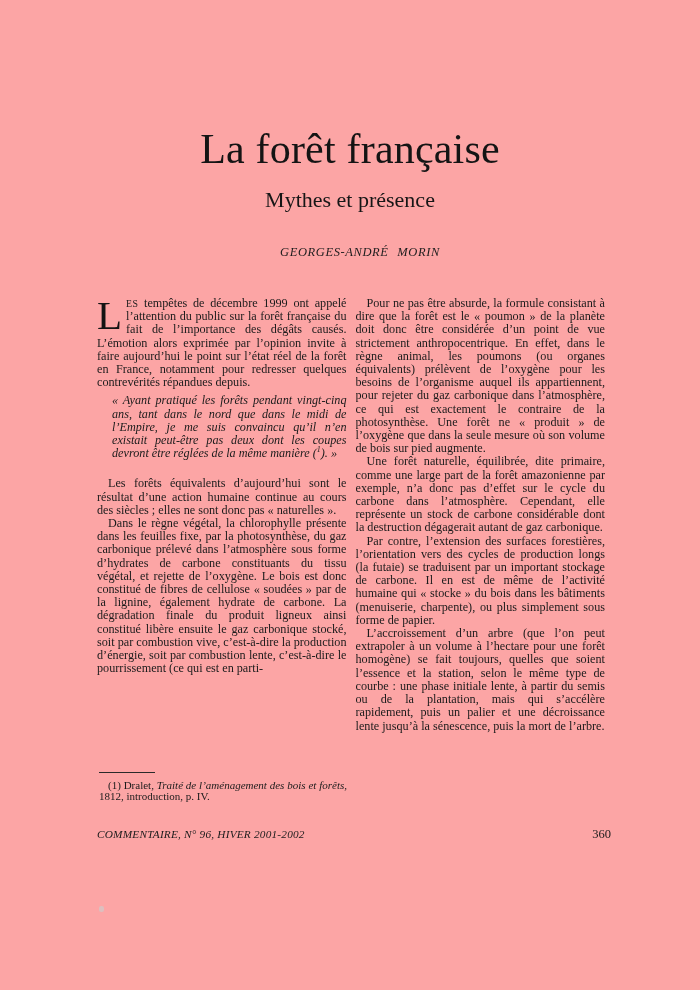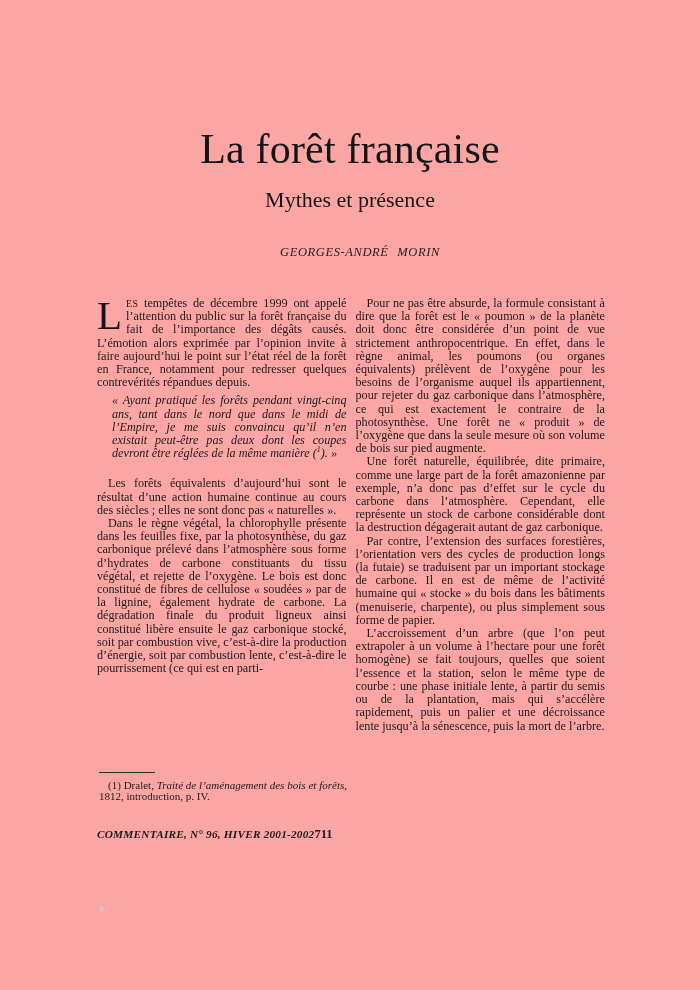--- a/index.html
+++ b/index.html
@@ -49,22 +49,22 @@
   sup.fnref { font-size:8px; line-height:0; }
   
   .footnote { position:absolute; left:99px; top:772px; width:248px; }
   .fn-rule { width:56px; border-top:1px solid #2a2a2a; margin:0 0 7px; }
   .fn-text {
     margin:0; font-size:11px; line-height:11.4px;
     text-align:justify; text-indent:9px;
   }
   
   .footer-line {
-    position:absolute; left:97px; right:101px; top:827px;
-    display:flex; justify-content:flex-start; align-items:baseline;font-weight:bold;
+    position:absolute; left:97px; right:89px; top:827px;
+    display:flex; justify-content:space-between; align-items:baseline;
   }
   .journal { font-style:italic; font-size:11.3px; letter-spacing:0.2px; }
   .pagenum { font-size:12.5px; }
   
   .speck {
     position:absolute; left:99px; top:906px; width:5px; height:6px;
     background:#cdcdcd; border-radius:2px; opacity:0.65;
   }
 </style>
 </head>
@@ -96,18 +96,18 @@
 
   </main>
 
   <div class="footnote">
     <div class="fn-rule"></div>
     <p class="fn-text"><span>(1) Dralet, </span><i>Traité de l’aménagement des bois et forêts</i><span>, 1812, introduction, p. IV.</span></p>
   </div>
 
   <div class="footer-line">
     <span class="journal">COMMENTAIRE, N° 96, HIVER 2001-2002</span>
-    <span class="pagenum">711</span>
+    <span class="pagenum">360</span>
   </div>
 
   <div class="speck"></div>
 
 </div>
 
 </body></html>

